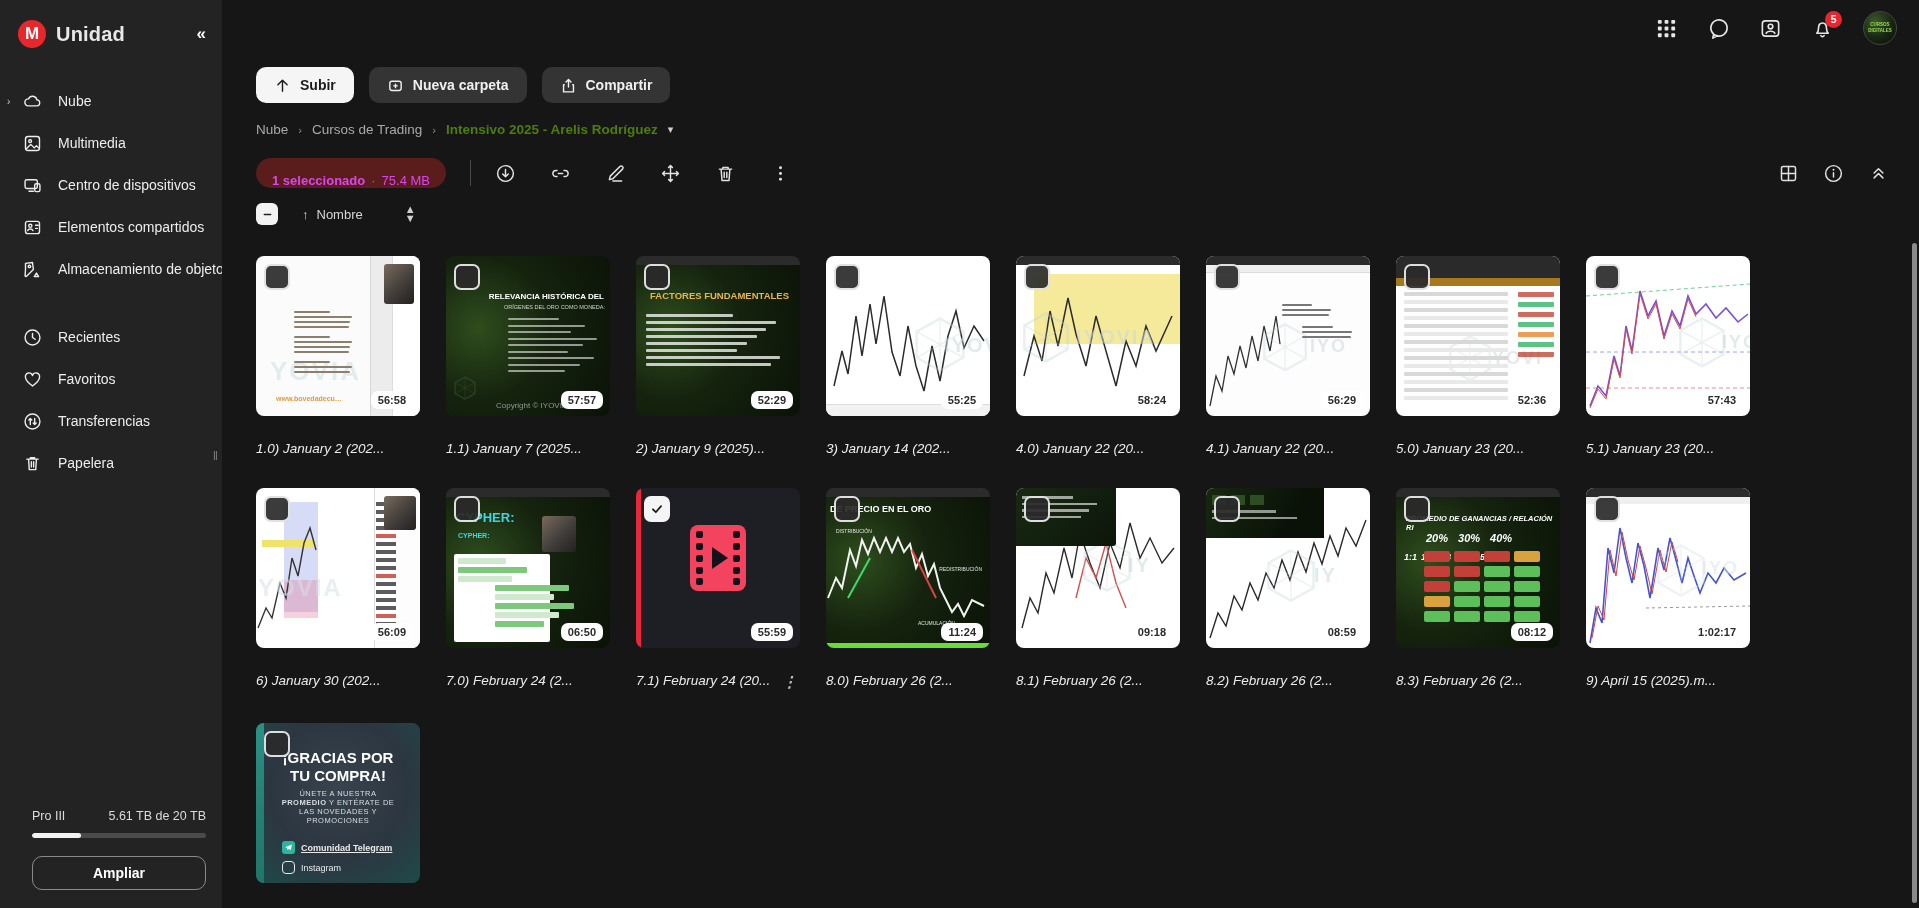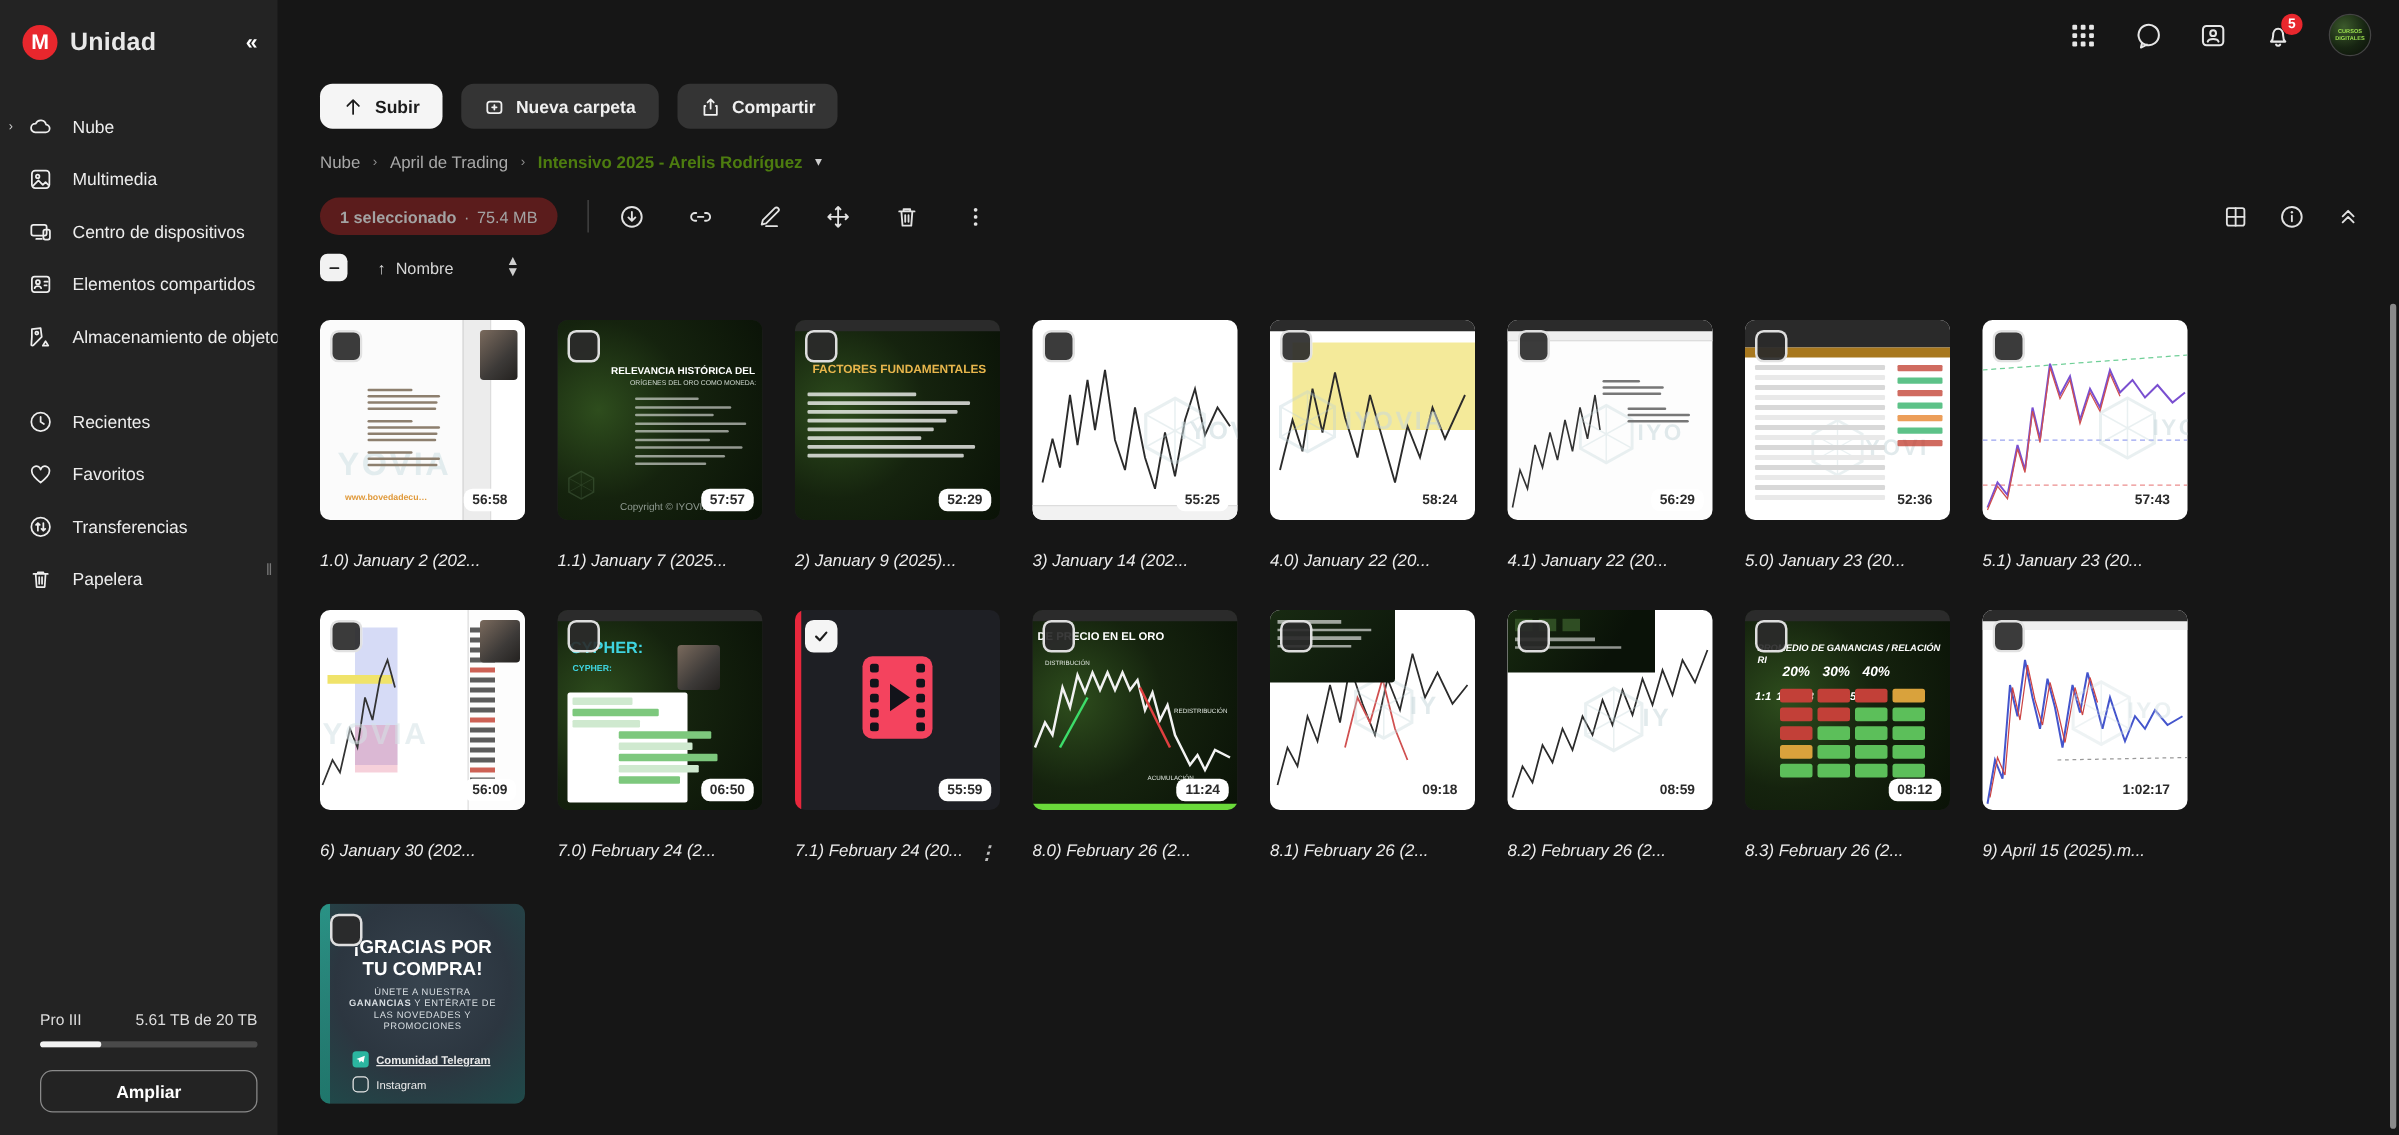--- a/index.html
+++ b/index.html
@@ -65,22 +65,22 @@
   
   .breadcrumb { position:absolute; left:34px; top:122px; display:flex; align-items:center; gap:10px;
     font-size:13.5px; color:#a9a9a9; }
   .breadcrumb .sep { font-size:11px; color:#8f8f8f; }
   .breadcrumb .current { color:#4d7c0f; font-weight:bold; }
   .breadcrumb .dd { color:#cfcfcf; font-size:11px; }
   .crumb { cursor:pointer; }
 
   
   .selbar { position:absolute; left:34px; top:155px; right:30px; height:36px; display:flex; align-items:center; }
-  .sel-pill { background:#5b1c1c; border-radius:18px; height:30px; display:flex; align-items:center;
-    padding:0 16px; font-size:13px; color:#a3a3a3; gap:6px; }
+  .sel-pill { background:#5b1c1c; border-radius:18px; height:30px; display:flex; align-items:flex-end;
+    padding:0 16px; font-size:13px; color:#d946ef; gap:6px; }
   .sel-pill b { font-weight:bold; }
   .sel-divider { width:1px; height:26px; background:#4a4a4a; margin:0 24px; }
   .sel-icons { display:flex; align-items:center; gap:34px; }
   .sel-icons .sico, .view-icons .sico { cursor:pointer; }
   .sel-icons svg, .view-icons svg { width:21px; height:21px; stroke:#e2e2e2; fill:none; stroke-width:1.7;
     stroke-linecap:round; stroke-linejoin:round; display:block; }
   .view-icons { margin-left:auto; display:flex; align-items:center; gap:24px; }
 
   
   .sortrow { position:absolute; left:34px; top:203px; display:flex; align-items:center; font-size:13px; color:#d6d6d6; }
@@ -290,21 +290,21 @@
       <svg viewBox="0 0 24 24">
           <path d="M12 14 V4 M8.5 7 L12 3.5 15.5 7 M6 11 H5 v10 h14 V11 h-1"></path>
         </svg>
       <span>Compartir</span>
     </button>
   </div>
 
   <div class="breadcrumb">
     <span class="crumb">Nube</span>
     <span class="sep">›</span>
-    <span class="crumb">April de Trading</span>
+    <span class="crumb">Cursos de Trading</span>
     <span class="sep">›</span>
     <span class="current">Intensivo 2025 - Arelis Rodríguez</span>
     <span class="dd">▾</span>
   </div>
 
   <div class="selbar">
     <div class="sel-pill">
       <b>1 seleccionado</b>
       <span>·</span>
       <span>75.4 MB</span>
@@ -853,21 +853,21 @@
       <span>9) April 15 (2025).m...</span>
     </div>
   </div>
 
   <div class="tile">
     <div class="thumb">
       <div class="tile-cb"></div>
 
     <div class="gracias-bg"></div>
           <div class="gracias-txt" style="top: 26px; font-size: 15px; font-weight: bold; line-height: 1.2;">¡GRACIAS POR<br>TU COMPRA!</div>
-          <div class="gracias-txt" style="top: 66px; font-size: 7.5px; color: rgb(216, 222, 226); letter-spacing: 0.5px;">ÚNETE A NUESTRA<br><b>GANANCIAS</b> Y ENTÉRATE DE<br>LAS NOVEDADES Y<br>PROMOCIONES</div>
+          <div class="gracias-txt" style="top: 66px; font-size: 7.5px; color: rgb(216, 222, 226); letter-spacing: 0.5px;">ÚNETE A NUESTRA<br><b>PROMEDIO</b> Y ENTÉRATE DE<br>LAS NOVEDADES Y<br>PROMOCIONES</div>
           <div class="tg-row" style="left: 26px; top: 118px;">
             <div class="tg-icon">
               <svg viewBox="0 0 24 24">
                 <path d="M21 4 L3 11 l5 2 2 6 3-4 5 4z"></path>
               </svg>
             </div>
             <span style="text-decoration: underline; font-weight: bold;">Comunidad Telegram</span>
           </div>
           <div class="tg-row" style="left: 26px; top: 138px;">
             <div style="width: 13px; height: 13px; border-radius: 4px; border: 1.5px solid rgb(232, 232, 232);"></div>

